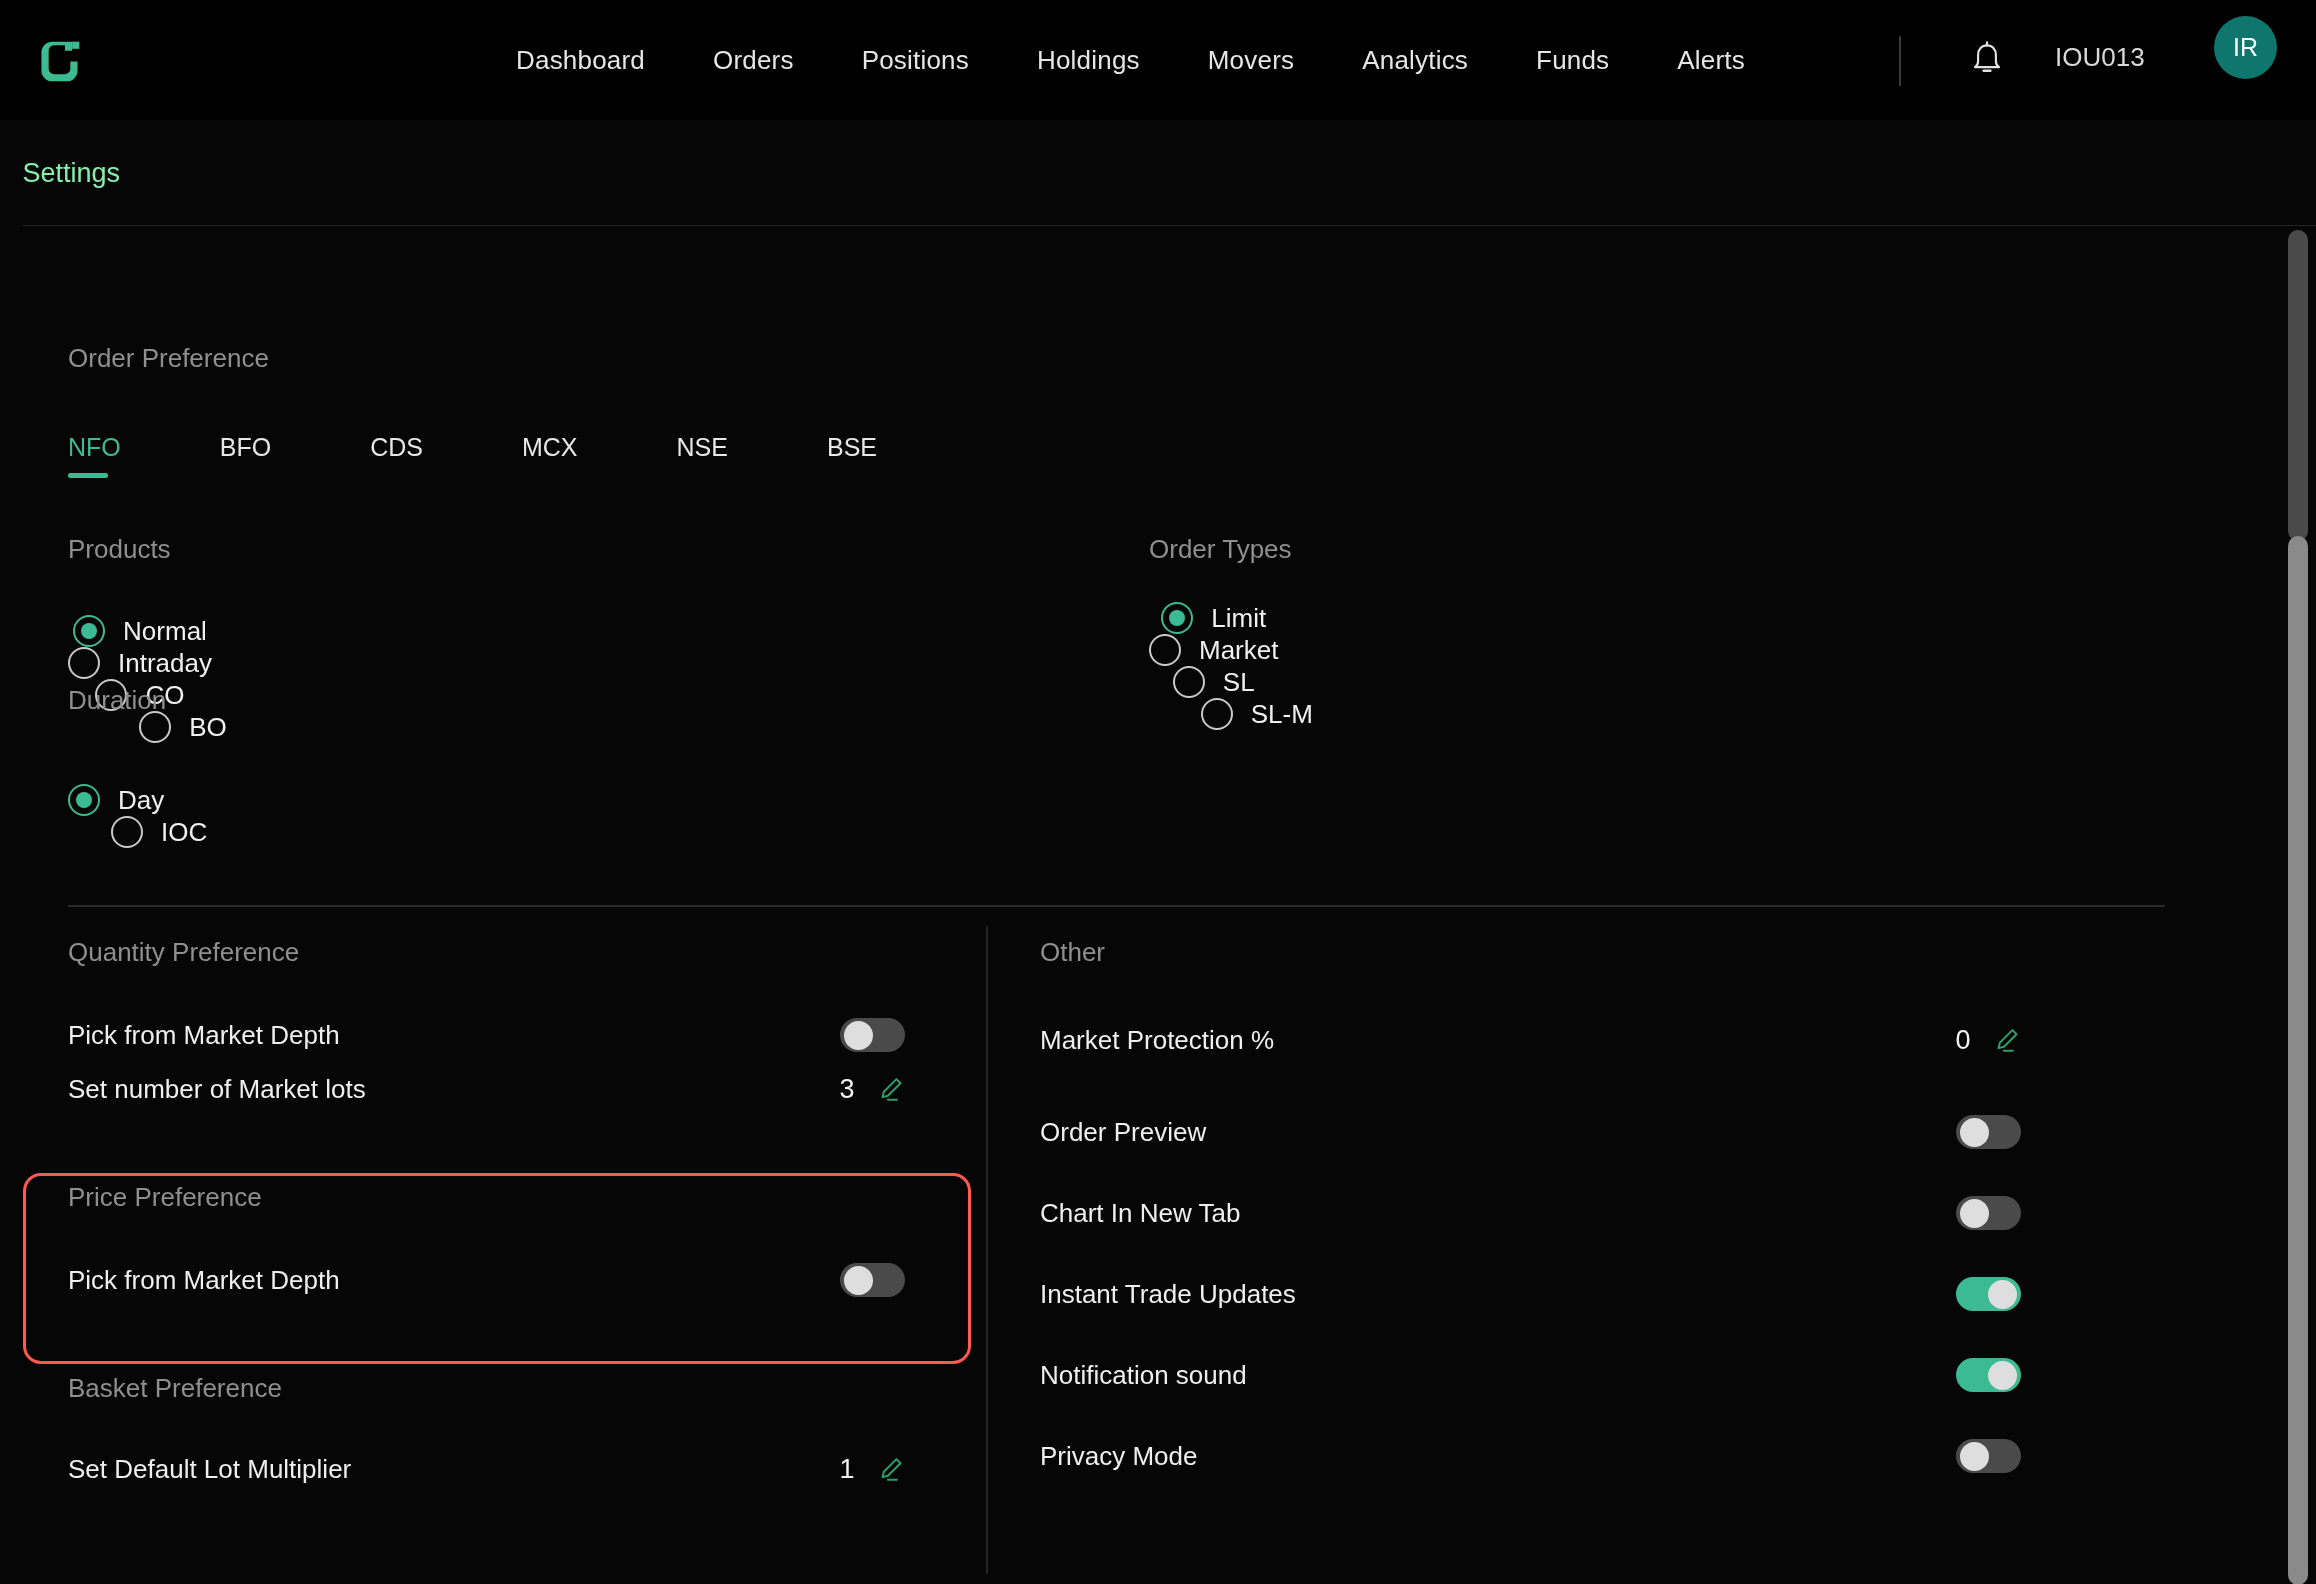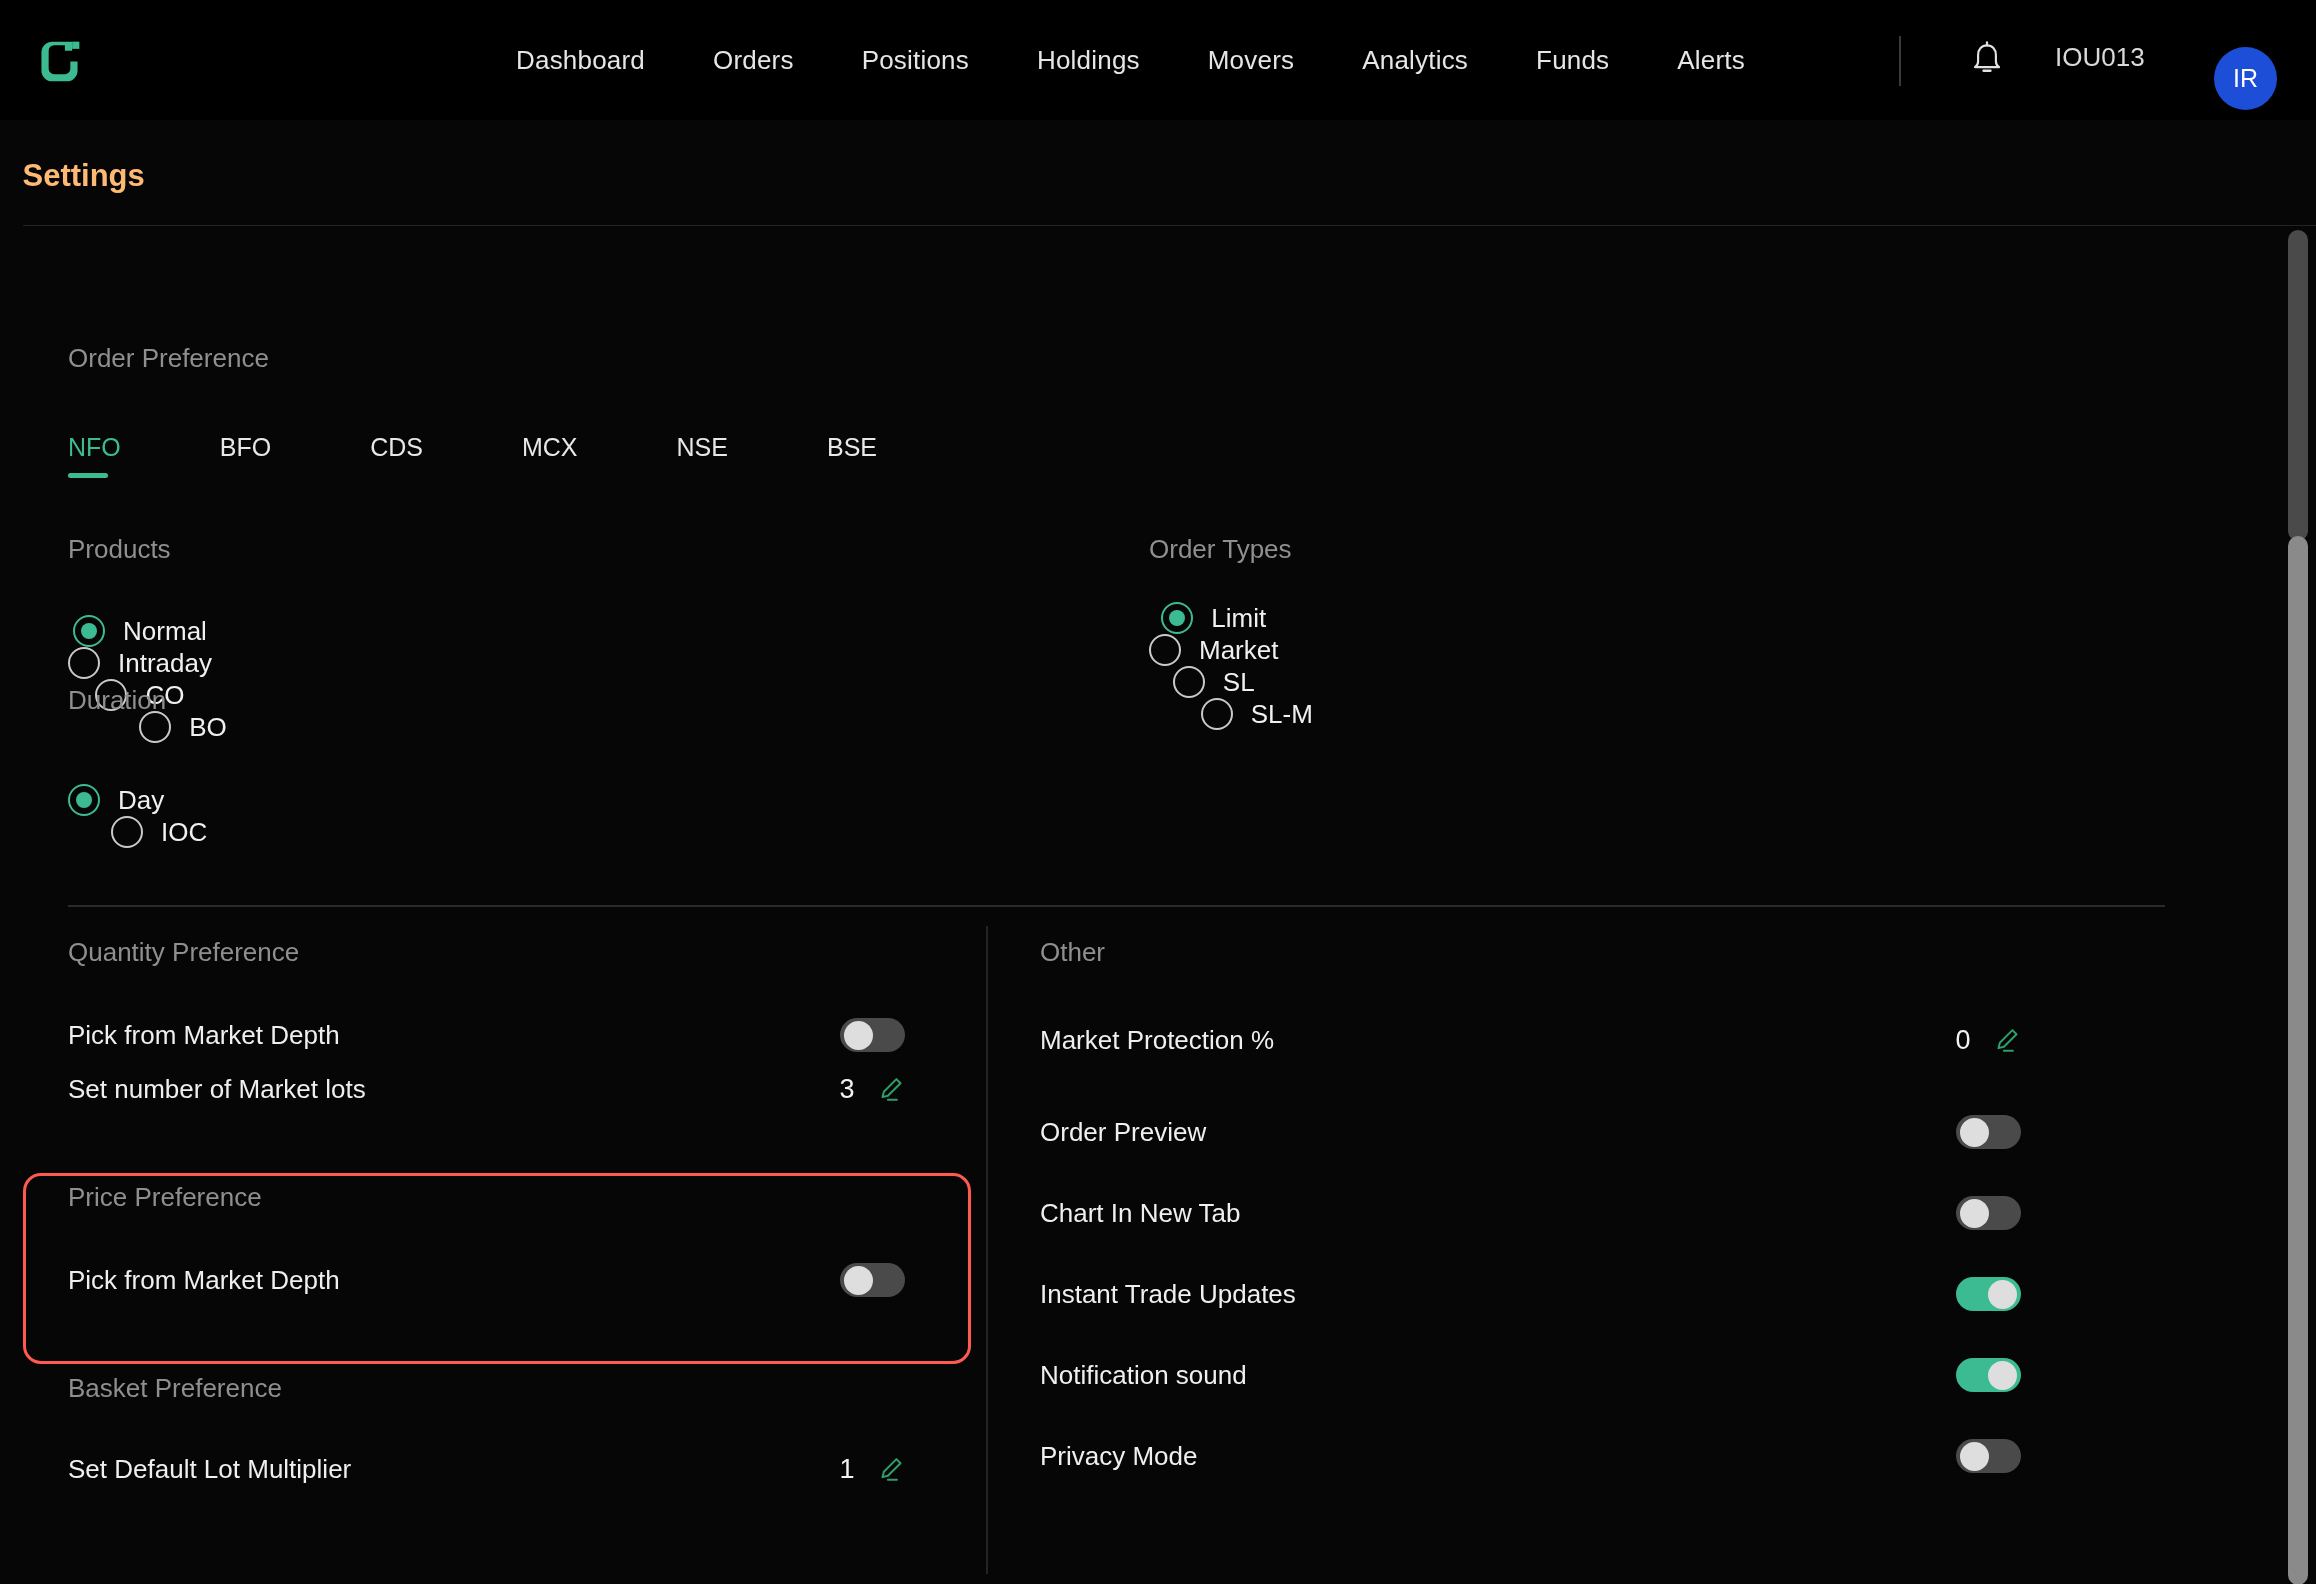--- a/index.html
+++ b/index.html
@@ -32,31 +32,31 @@
   .nav-sep {
     position: absolute; left: 1899px; top: 36px;
     width: 1.8px; height: 50px; background: #3a3a3a;
   }
   .bell { position: absolute; left: 1967px; top: 40px; width: 40px; height: 41px; cursor: pointer; }
   .userid {
     position: absolute; left: 2055px; top: 42px;
     color: #d9d9d9; font-size: 26px; white-space: nowrap;
   }
   .avatar {
-    position: absolute; left: 2214px; top: 47px;
+    position: absolute; left: 2214px; top: 16px;
     width: 63px; height: 63px; border-radius: 50%;
-    background: #1d4ed8; color: #ffffff;
+    background: #0f766e; color: #ffffff;
     display: flex; align-items: center; justify-content: center;
     font-size: 25px; cursor: pointer;
   }
 
   
   .page-title {
     position: absolute; left: 22.5px; top: 158px;
-    color: #fdba74; font-size: 31px; font-weight: 700;
+    color: #86efac; font-size: 27px; font-weight: 400;
   }
   .title-rule {
     position: absolute; left: 22.5px; top: 225px;
     width: 2294px; height: 0.9px; background: #232323;
   }
 
   
   .content { position: absolute; left: 0; top: 226px; width: 2317px; height: 1358px; }
 
   .sec-heading {

